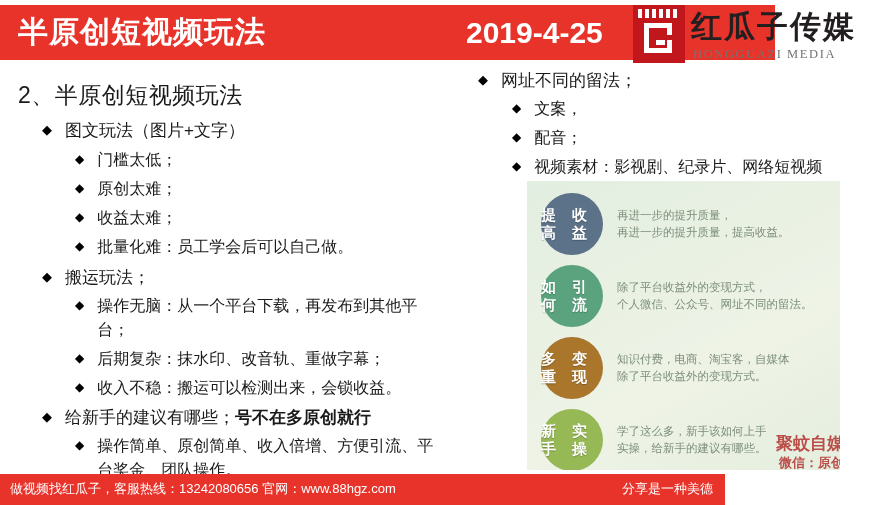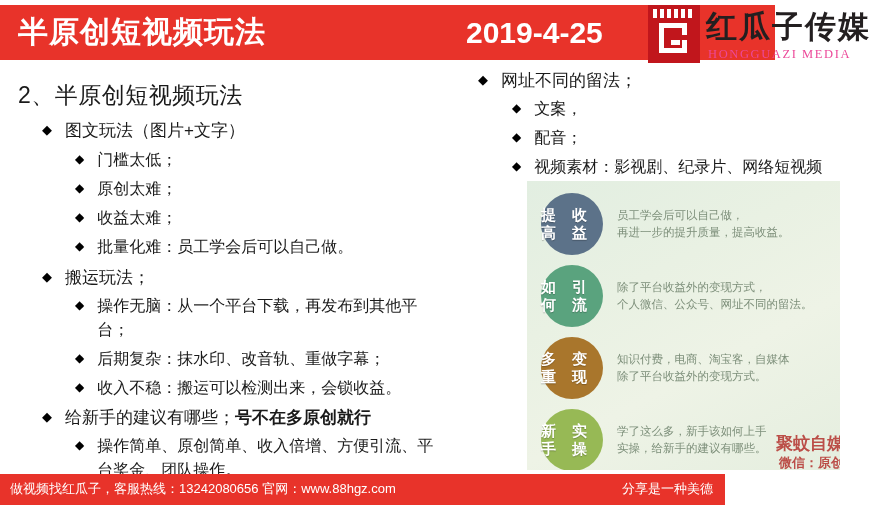--- a/index.html
+++ b/index.html
@@ -55,21 +55,21 @@
     font-weight: bold;
     color: #ffffff;
     line-height: 40px;
     letter-spacing: 0px;
     white-space: nowrap;
   }
 
   
   .logo {
     position: absolute;
-    left: 648px;
+    left: 633px;
     top: 0px;
     width: 246px;
     height: 60px;
   }
   .logo-mark {
     position: absolute;
     left: 0px;
     top: 0px;
     width: 52px;
     height: 58px;
@@ -123,21 +123,21 @@
     font-family: "DejaVu Serif", "Liberation Serif", serif;
     letter-spacing: 2px;
     line-height: 38px;
     white-space: nowrap;
   }
   .logo-en {
     position: absolute;
     left: 60px;
     top: 42px;
     font-size: 12.5px;
-    color: #ec4899;
+    color: #737373;
     font-family: "Liberation Serif", "DejaVu Serif", serif;
     letter-spacing: 1.6px;
     white-space: nowrap;
   }
 
   
   .content {
     position: absolute;
     left: 0;
     top: 62px;
@@ -379,21 +379,21 @@
       </div>
 
       <div class="photo">
 
         <div class="pr" style="top:12px;">
           <div class="circ" style="background:#5c7289;">
             <span>提高</span>
             <span>收益</span>
           </div>
           <div class="pdesc">
-            <div>员工学会后可以自己做，</div>
+            <div>再进一步的提升质量，</div>
             <div>再进一步的提升质量，提高收益。</div>
           </div>
         </div>
 
         <div class="pr" style="top:84px;">
           <div class="circ" style="background:#5aa37e;">
             <span>如何</span>
             <span>引流</span>
           </div>
           <div class="pdesc">

